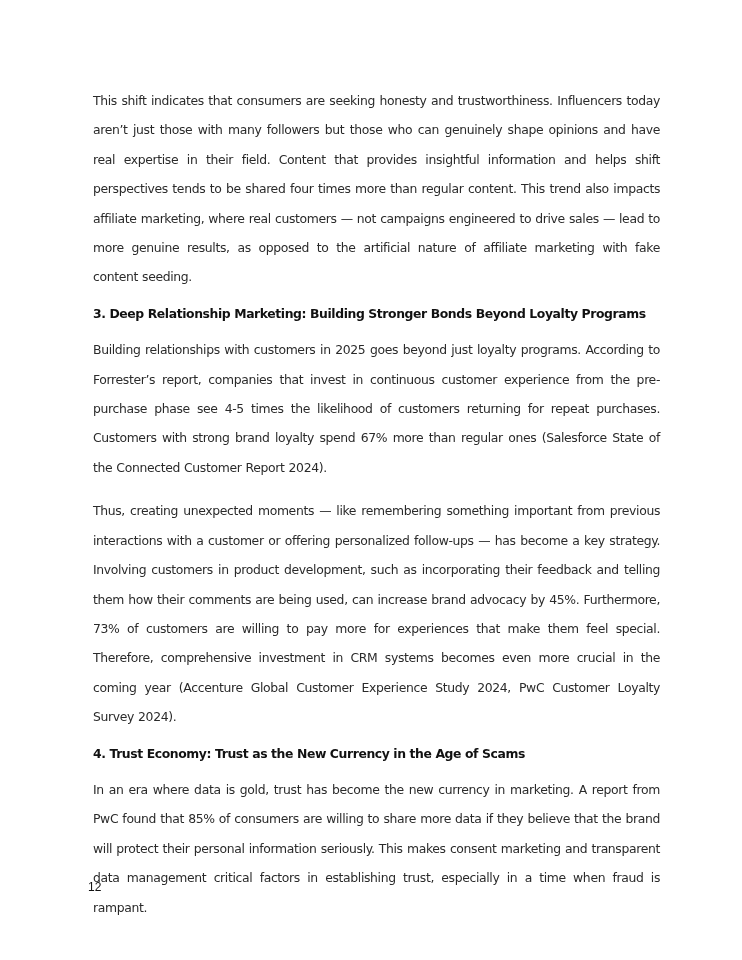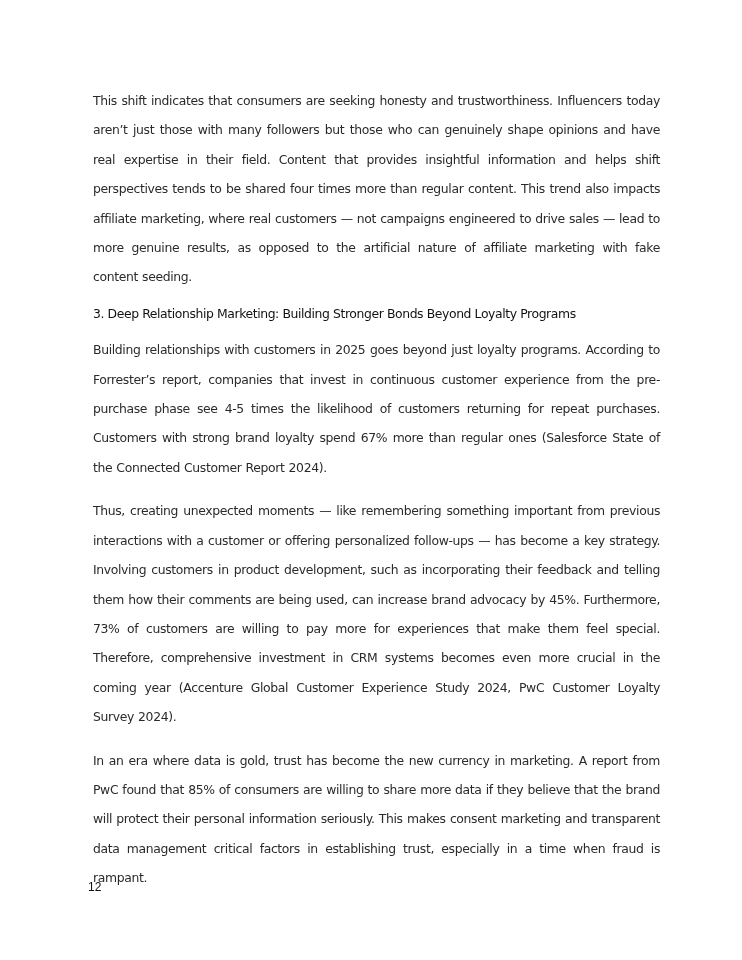--- a/index.html
+++ b/index.html
@@ -9,32 +9,33 @@
     font-family: "DejaVu Sans", sans-serif;
     font-size: 12.4px; color: #2a2a2a;
   }
   .para {
     margin: 0; line-height: 29.4px; text-align: justify;
     letter-spacing: -0.35px; word-spacing: 0.5px;
   }
   .para + .para { margin-top: 14px; }
   .heading {
     margin: 7px 0 0 0; line-height: 29.4px;
-    font-weight: normal; color: #111111; font-size: 12.4px; letter-spacing: -0.4px;
+    font-weight: bold; color: #111111; font-size: 12.4px; letter-spacing: -0.4px;
   }
   .heading + .para { margin-top: 7px; }
   .page-number {
     position: absolute; left: 88px; top: 880px;
     font-family: Liberation Sans, sans-serif; font-size: 12px; color: #111;
   }
 </style>
 </head>
 <body>
 
 <div class="page">
   <p class="para">This shift indicates that consumers are seeking honesty and trustworthiness. Influencers today aren’t just those with many followers but those who can genuinely shape opinions and have real expertise in their field. Content that provides insightful information and helps shift perspectives tends to be shared four times more than regular content. This trend also impacts affiliate marketing, where real customers — not campaigns engineered to drive sales — lead to more genuine results, as opposed to the artificial nature of affiliate marketing with fake content seeding.</p>
   <h3 class="heading">3. Deep Relationship Marketing: Building Stronger Bonds Beyond Loyalty Programs</h3>
   <p class="para">Building relationships with customers in 2025 goes beyond just loyalty programs. According to Forrester’s report, companies that invest in continuous customer experience from the pre-purchase phase see 4-5 times the likelihood of customers returning for repeat purchases. Customers with strong brand loyalty spend 67% more than regular ones (Salesforce State of the Connected Customer Report 2024).</p>
   <p class="para">Thus, creating unexpected moments — like remembering something important from previous interactions with a customer or offering personalized follow-ups — has become a key strategy. Involving customers in product development, such as incorporating their feedback and telling them how their comments are being used, can increase brand advocacy by 45%. Furthermore, 73% of customers are willing to pay more for experiences that make them feel special. Therefore, comprehensive investment in CRM systems becomes even more crucial in the coming year (Accenture Global Customer Experience Study 2024, PwC Customer Loyalty Survey 2024).</p>
+  <h3 class="heading">4. Trust Economy: Trust as the New Currency in the Age of Scams</h3>
   <p class="para">In an era where data is gold, trust has become the new currency in marketing. A report from PwC found that 85% of consumers are willing to share more data if they believe that the brand will protect their personal information seriously. This makes consent marketing and transparent data management critical factors in establishing trust, especially in a time when fraud is rampant.</p>
 </div>
 
 <div class="page-number">12</div>
 
 </body></html>

